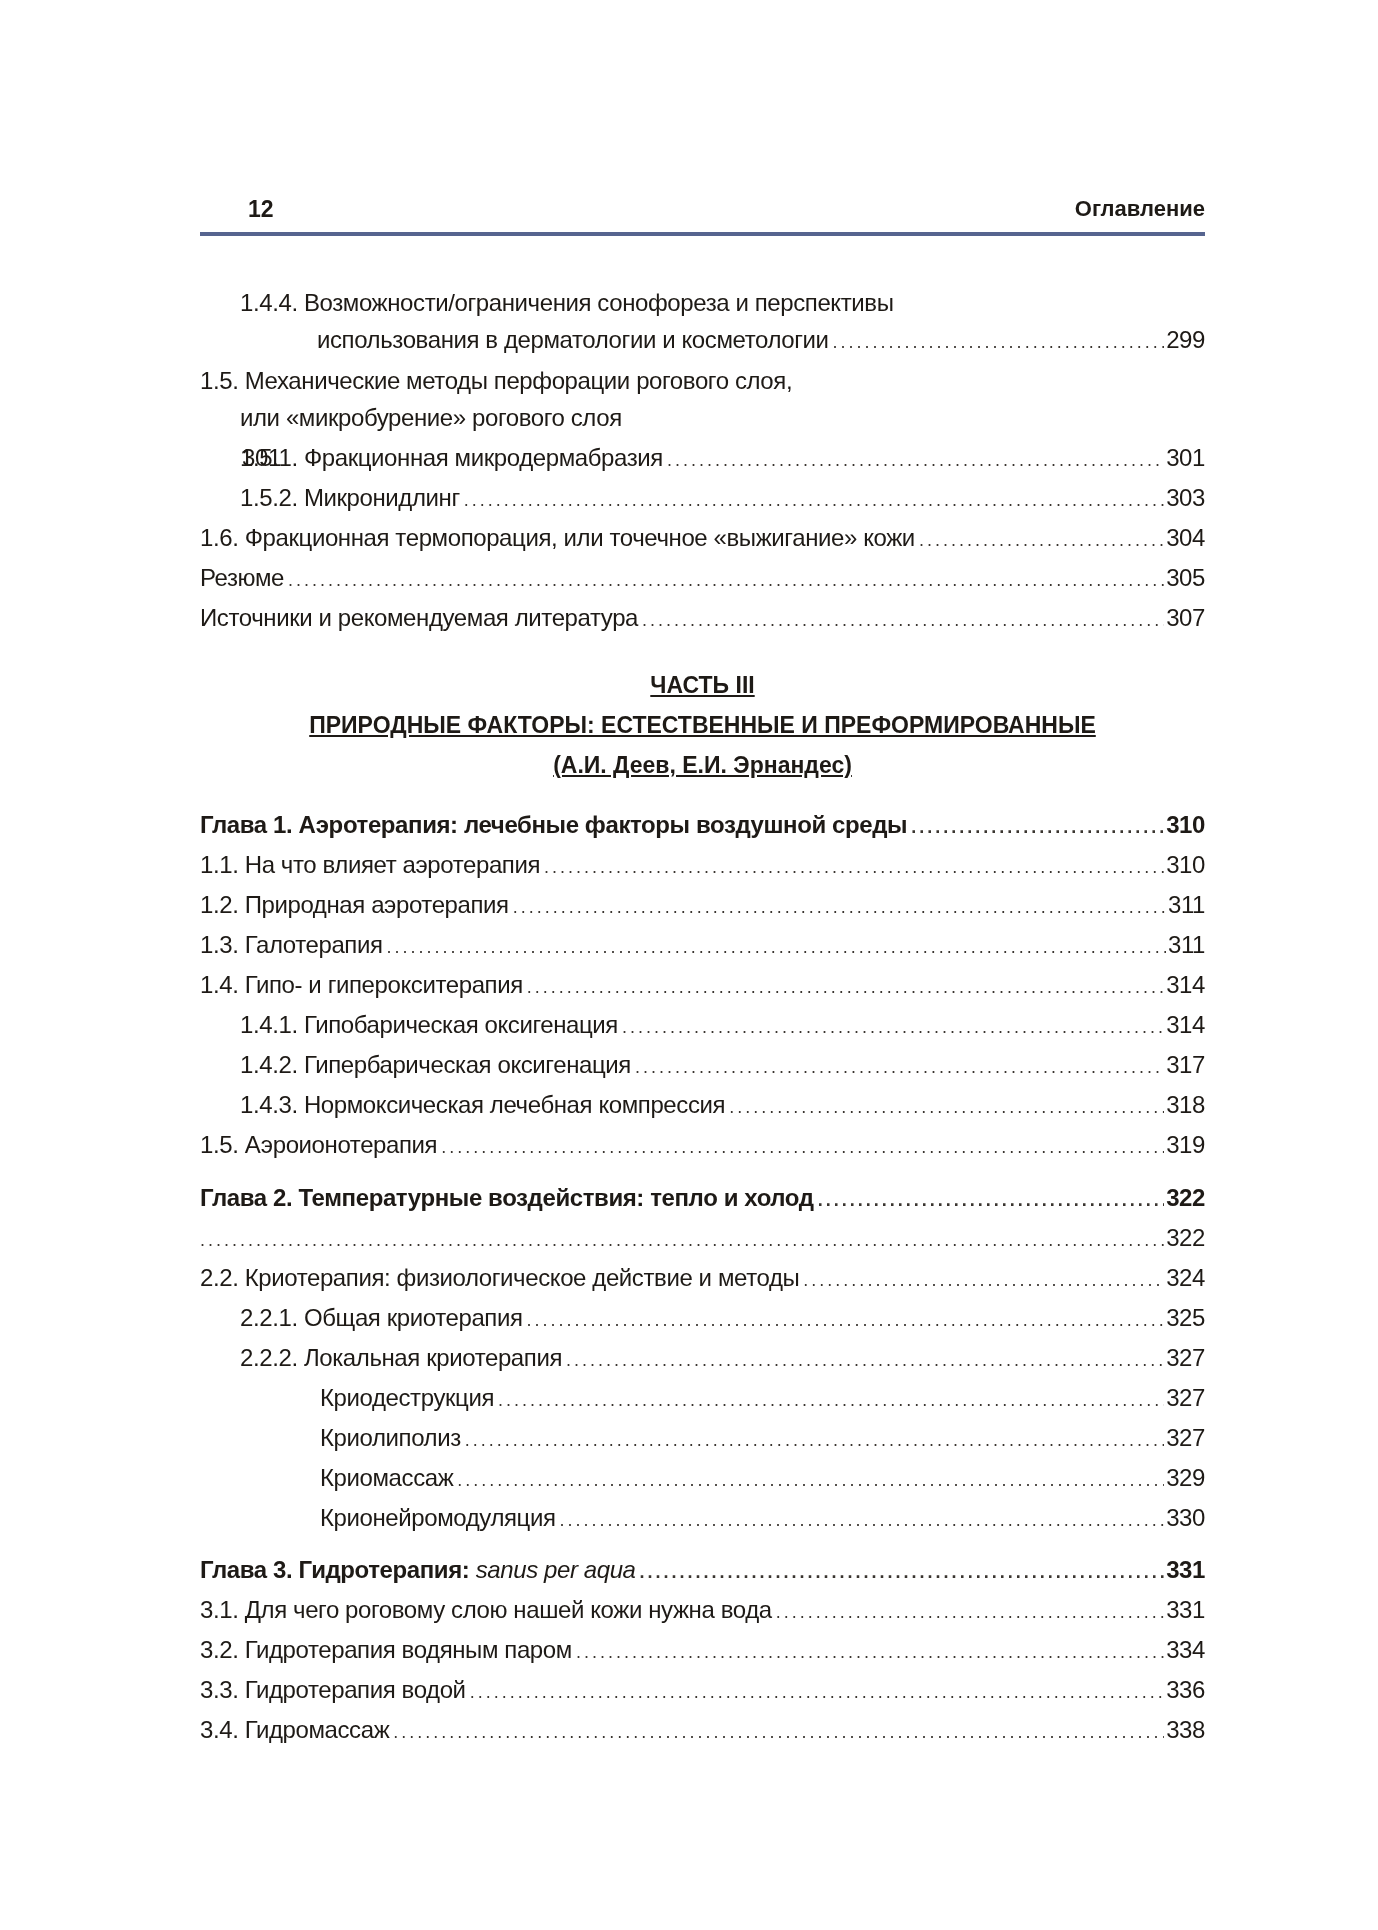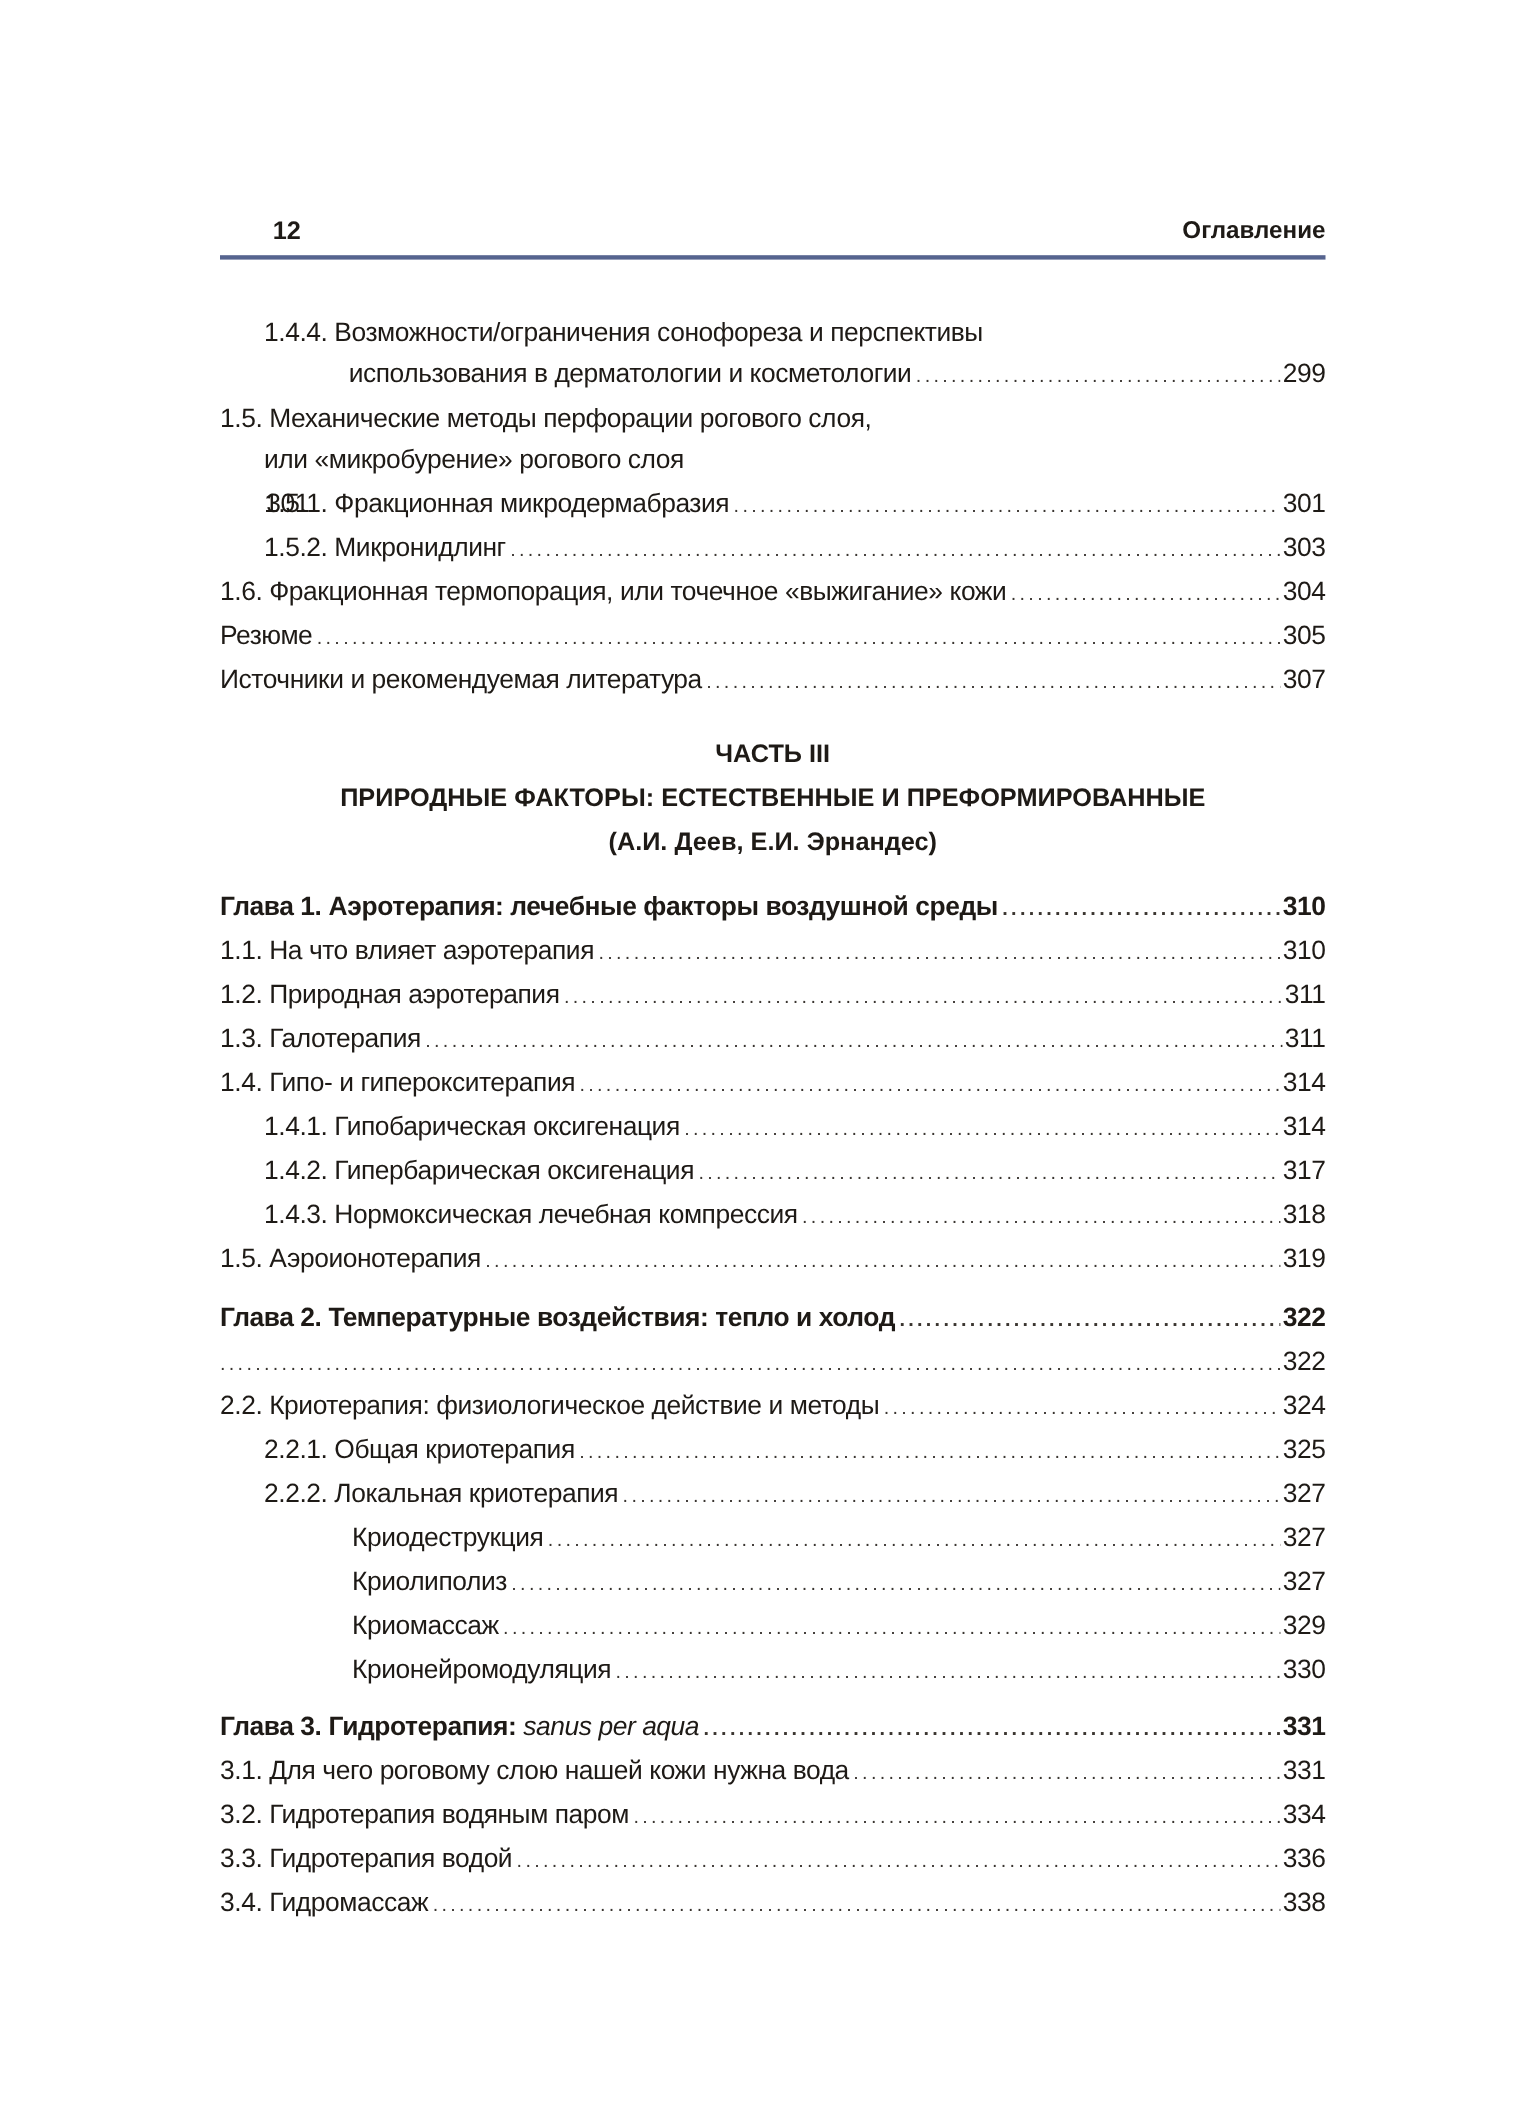--- a/index.html
+++ b/index.html
@@ -32,21 +32,21 @@
     letter-spacing: -1px;
   }
   .row .page { white-space: nowrap; padding-left: 2px; }
   .row.bold { font-weight: bold; }
   .lvl1 { padding-left: 0; }
   .lvl2 { padding-left: 40px; }
   .lvl3 { padding-left: 120px; }
   .cont { padding-left: 117px; }
   .cont2 { padding-left: 40px; flex-direction: column; }
   .plain-line { height: 34px; line-height: 34px; font-size: 24px; letter-spacing: -0.4px; }
-  .part-block { position: absolute; left: 200px; width: 1005px; text-align: center; font-weight: bold; }
+  .part-block { position: absolute; left: 200px; width: 1005px; text-align: center; font-weight: bold; text-decoration: underline; }
   .part-line { font-size: 23px; height: 40px; line-height: 40px; }
   em { font-style: italic; }
 </style>
 </head>
 <body>
 
 <div class="page-header">
   <span class="page-num">12</span>
   <span class="running-head">Оглавление</span>
 </div>

